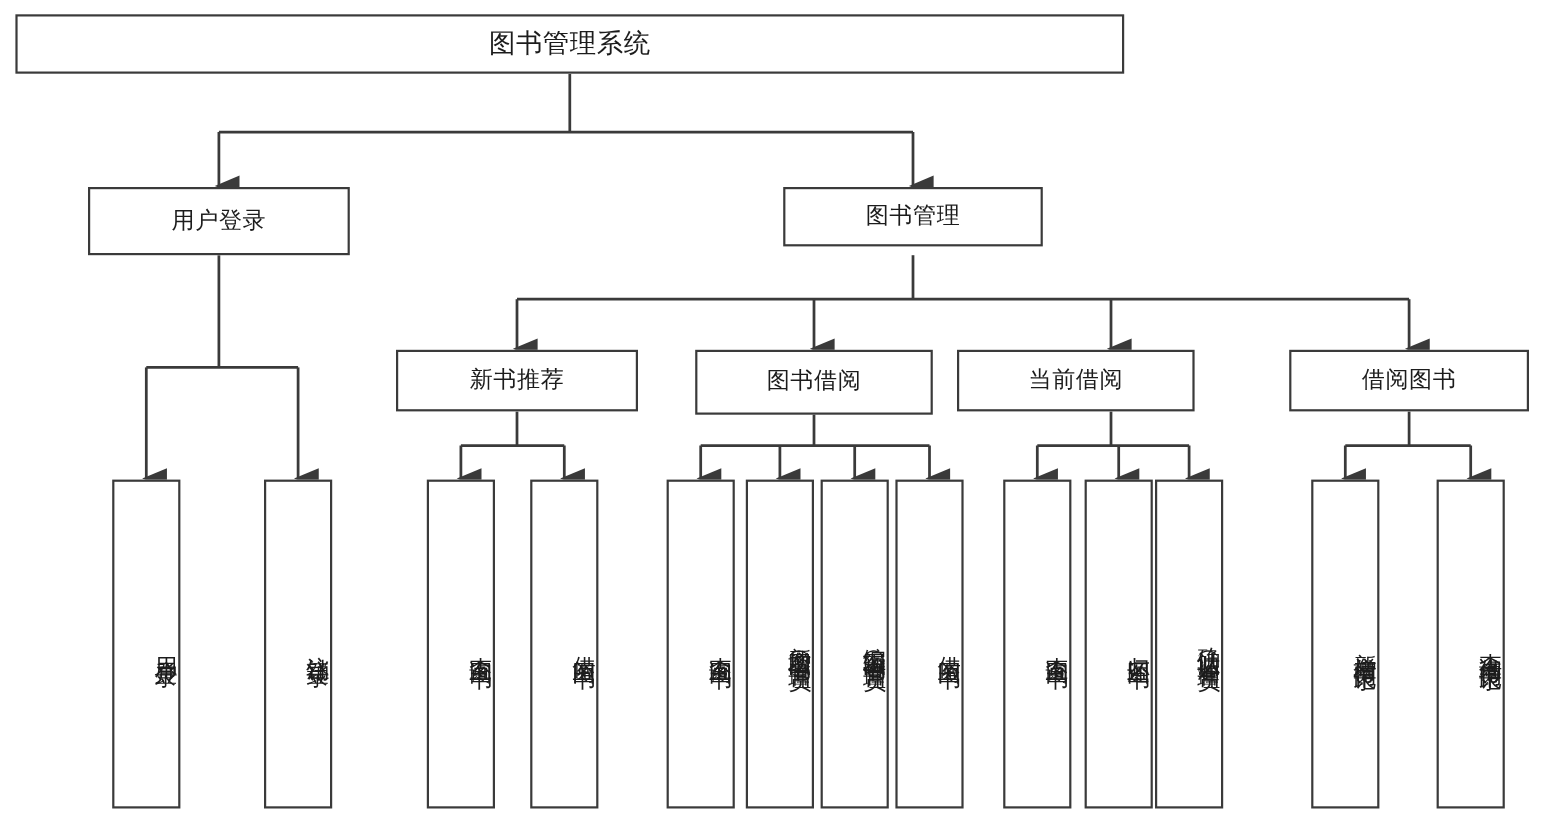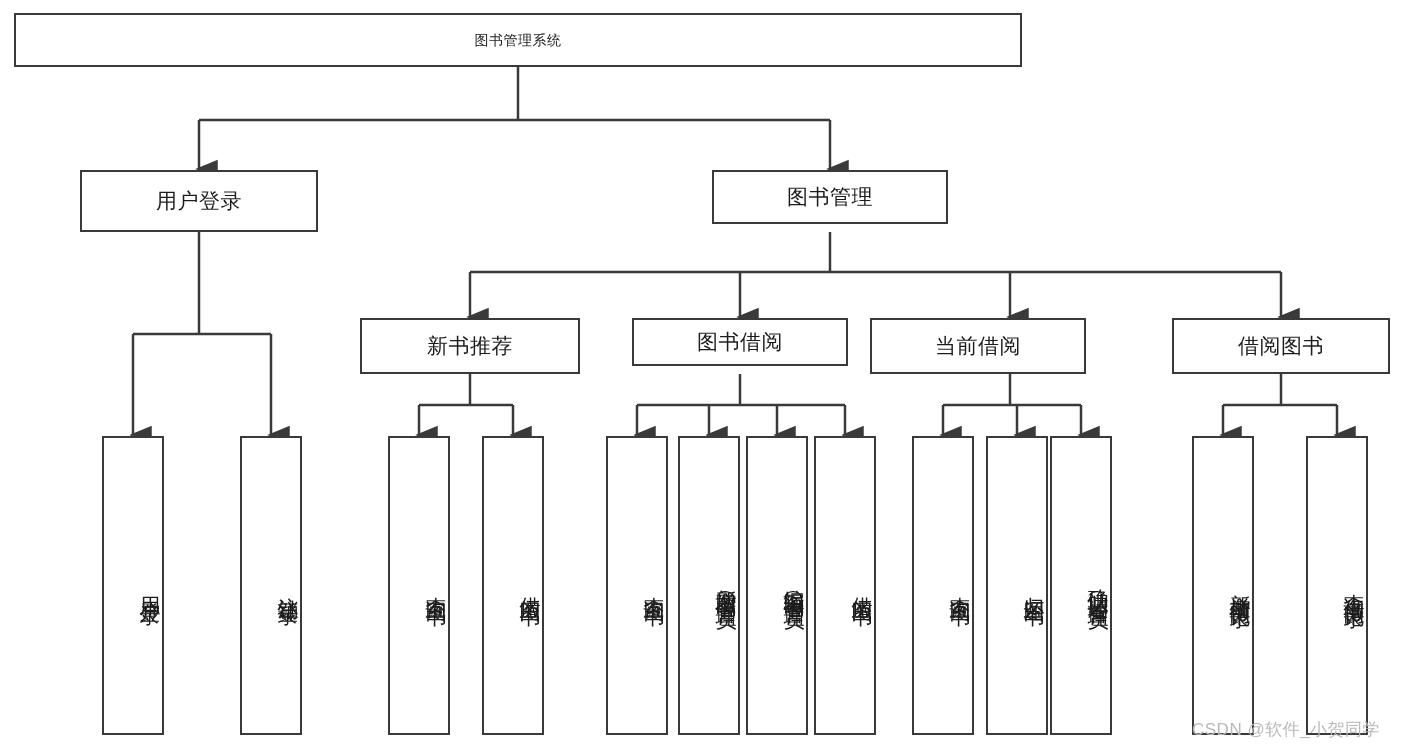--- a/index.html
+++ b/index.html
@@ -35,21 +35,21 @@
     justify-content: center;
     color: #1c1c1c;
     line-height: 1.18;
   }
   .node.h {
     
     font-size: 21px;
     letter-spacing: 0.5px;
   }
   .node.title {
-    font-size: 14px;
+    font-size: 24px;
   }
   .node.v {
     
     font-size: 21px;
     writing-mode: vertical-rl;
     text-orientation: upright;
     letter-spacing: 3px;
     padding-top: 6px;
     padding-bottom: 6px;
     align-items: flex-start;
@@ -123,21 +123,21 @@
       </div>
       <div class="node h" style="left: 80px; top: 170px; width: 238px; height: 62px;">
         <span class="">用户登录</span>
       </div>
       <div class="node h" style="left: 712px; top: 170px; width: 236px; height: 54px;">
         <span class="">图书管理</span>
       </div>
       <div class="node h" style="left: 360px; top: 318px; width: 220px; height: 56px;">
         <span class="">新书推荐</span>
       </div>
-      <div class="node h" style="left: 632px; top: 318px; width: 216px; height: 48px;">
+      <div class="node h" style="left: 632px; top: 318px; width: 216px; height: 59px;">
         <span class="">图书借阅</span>
       </div>
       <div class="node h" style="left: 870px; top: 318px; width: 216px; height: 56px;">
         <span class="">当前借阅</span>
       </div>
       <div class="node h" style="left: 1172px; top: 318px; width: 218px; height: 56px;">
         <span class="">借阅图书</span>
       </div>
       <div class="node v" style="left: 102px; top: 436px; width: 62px; height: 299px;">
         <span class="vtext">用户登录</span>
@@ -173,15 +173,14 @@
         <span class="vtext">确认归还（管理员）</span>
       </div>
       <div class="node v" style="left: 1192px; top: 436px; width: 62px; height: 299px;">
         <span class="vtext">新增借阅记录</span>
       </div>
       <div class="node v" style="left: 1306px; top: 436px; width: 62px; height: 299px;">
         <span class="vtext">查询借阅记录</span>
       </div>
     </div>
 
-  <div class="watermark" style="left: 1192px; top: 718px;">CSDN @软件_小贺同学</div>
 
 </div>
 
 </body></html>

